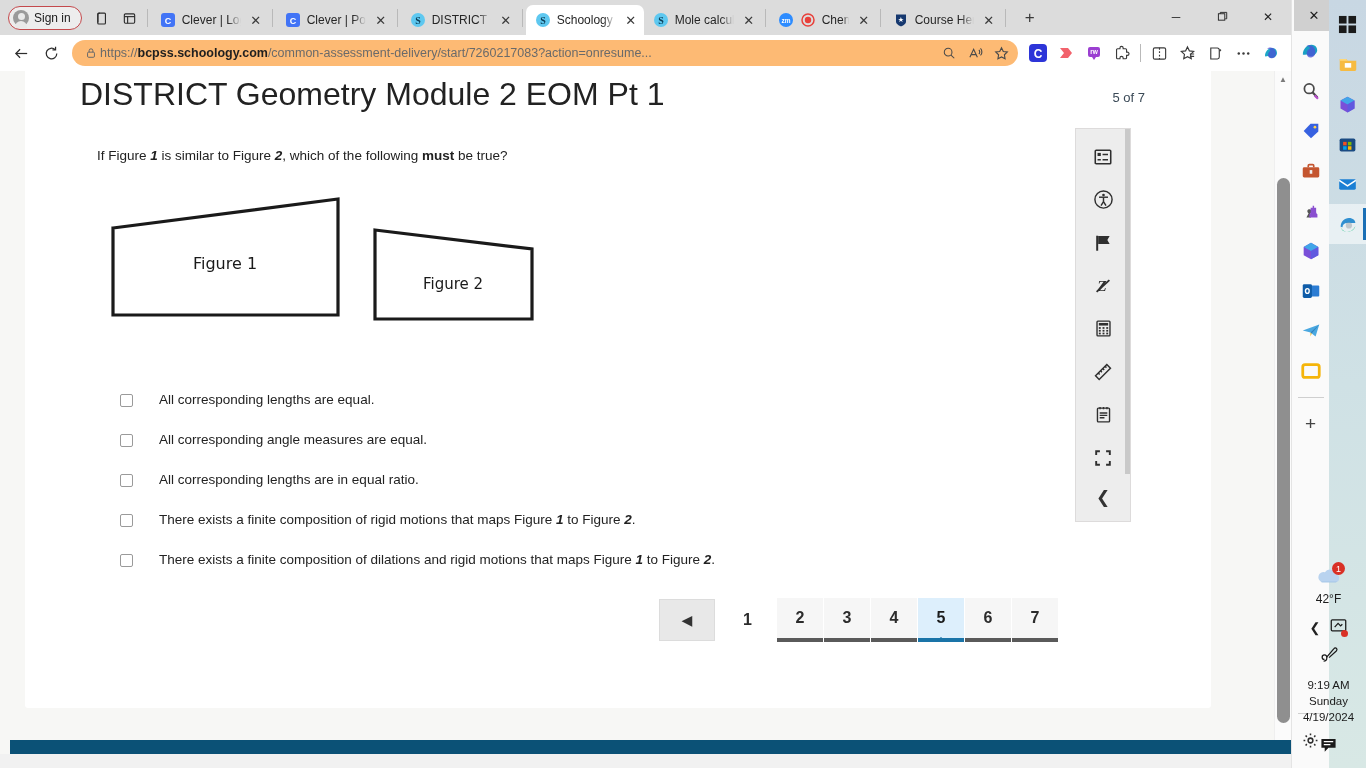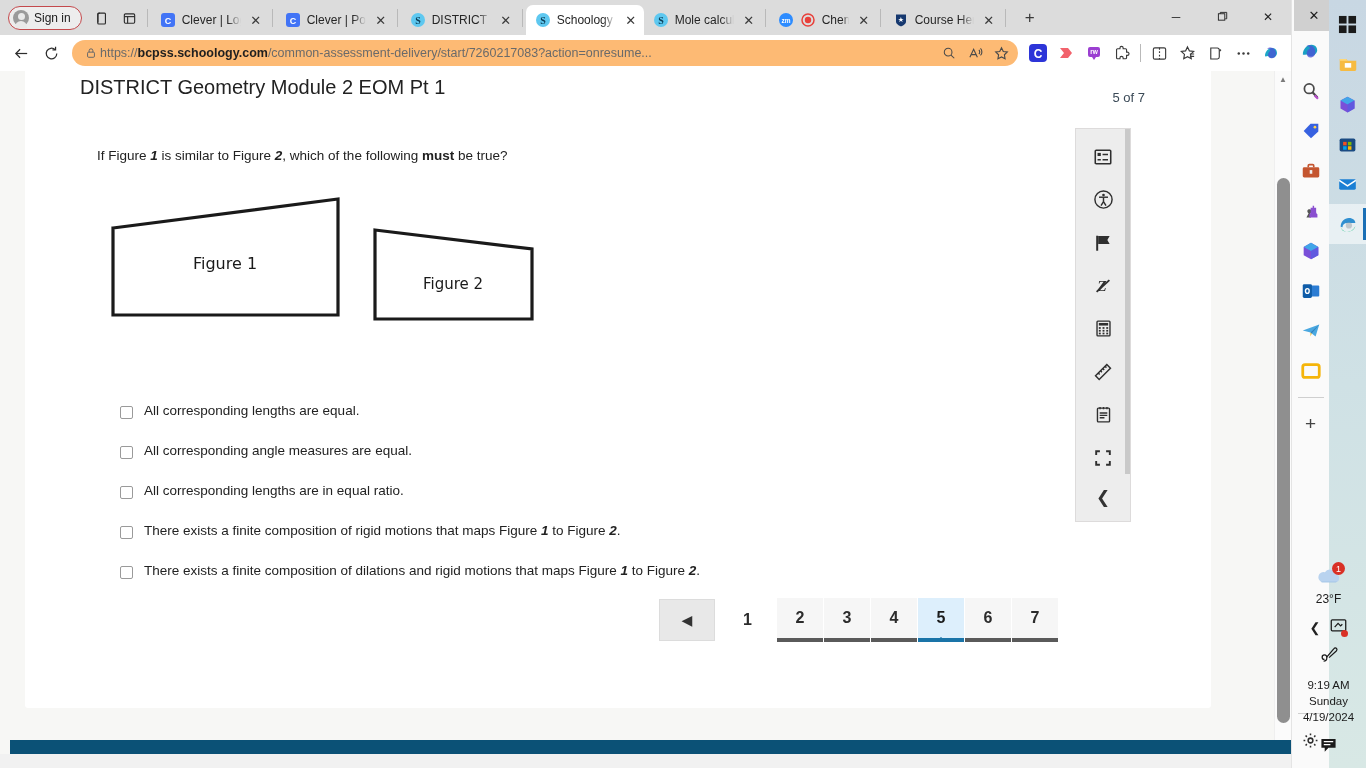--- a/index.html
+++ b/index.html
@@ -105,37 +105,37 @@
     position: absolute; left: 0; top: 71px; width: 1291px; height: 697px;
     background: #f7f7f5;
   }
   .paper {
     position: absolute; left: 25px; top: 0px; width: 1186px; height: 637px;
     background: #ffffff;
     border-radius: 0 0 3px 3px;
   }
   .q-title {
     position: absolute; left: 55px; top: 5px;
-    font-size: 20px; color: #222; font-weight: 400; white-space: nowrap;
+    font-size: 32px; color: #222; font-weight: 400; white-space: nowrap;
   }
   .q-count {
     position: absolute; right: 66px; top: 19px;
     font-size: 13px; color: #3b4a57;
   }
   .q-stem {
     position: absolute; left: 72px; top: 77px;
     font-size: 13.5px; color: #222;
   }
   .q-stem i { font-weight: 700; font-style: italic; }
   .q-stem b { font-weight: 700; }
 
   .figwrap { position: absolute; left: 85px; top: 125px; width: 460px; height: 135px; }
 
   .choices { position: absolute; left: 95px; top: 308px; width: 860px; }
-  .choice { display: flex; align-items: flex-end; gap: 11px; height: 40px; }
+  .choice { display: flex; align-items: center; gap: 26px; height: 40px; }
   .cbox {
     width: 13px; height: 13px; margin-top: 2px; flex: none;
     border: 1px solid #9a9a9a; border-radius: 2px; background: #fff;
   }
   .ctext { font-size: 13.5px; color: #222; line-height: 17px; }
   .ctext i { font-weight: 700; font-style: italic; }
 
   
   .pager {
     position: absolute; left: 634px; top: 527px;
@@ -736,21 +736,21 @@
 
   <div class="tray" style="left:1291px;width:75px;">
     <div class="wx">
       <div style="position:relative;">
         <svg width="27" height="20" viewBox="0 0 30 22">
           <path d="M8 18h14a4.5 4.5 0 0 0 .6-9 6.4 6.4 0 0 0-11.6-2.2A4.8 4.8 0 0 0 8 18z" fill="#b9d3ef"></path>
           <path d="M8 18h14a4.5 4.5 0 0 0 2.4-.7H6.6c.4.4.9.7 1.4.7z" fill="#8fb6dd"></path>
           </svg>
         <span class="badge">1</span>
       </div>
-      <div class="wx-temp">23°F</div>
+      <div class="wx-temp">42°F</div>
     </div>
 
     <div class="tray-row">
       <span style="font-size:13px;color:#222;">❮</span>
       <span style="position:relative;">
         <svg width="17" height="15" viewBox="0 0 20 17" fill="none" stroke="#1b1b1b" stroke-width="1.5">
             <rect x="1.5" y="1.8" width="17" height="13" rx="1.2"></rect>
             <path d="M5.5 10.5 9.5 6l3 3 2-2"></path>
           </svg>
         <span style="position:absolute;right:-1px;bottom:0;width:7px;height:7px;border-radius:50%;background:#d93025;"></span>

